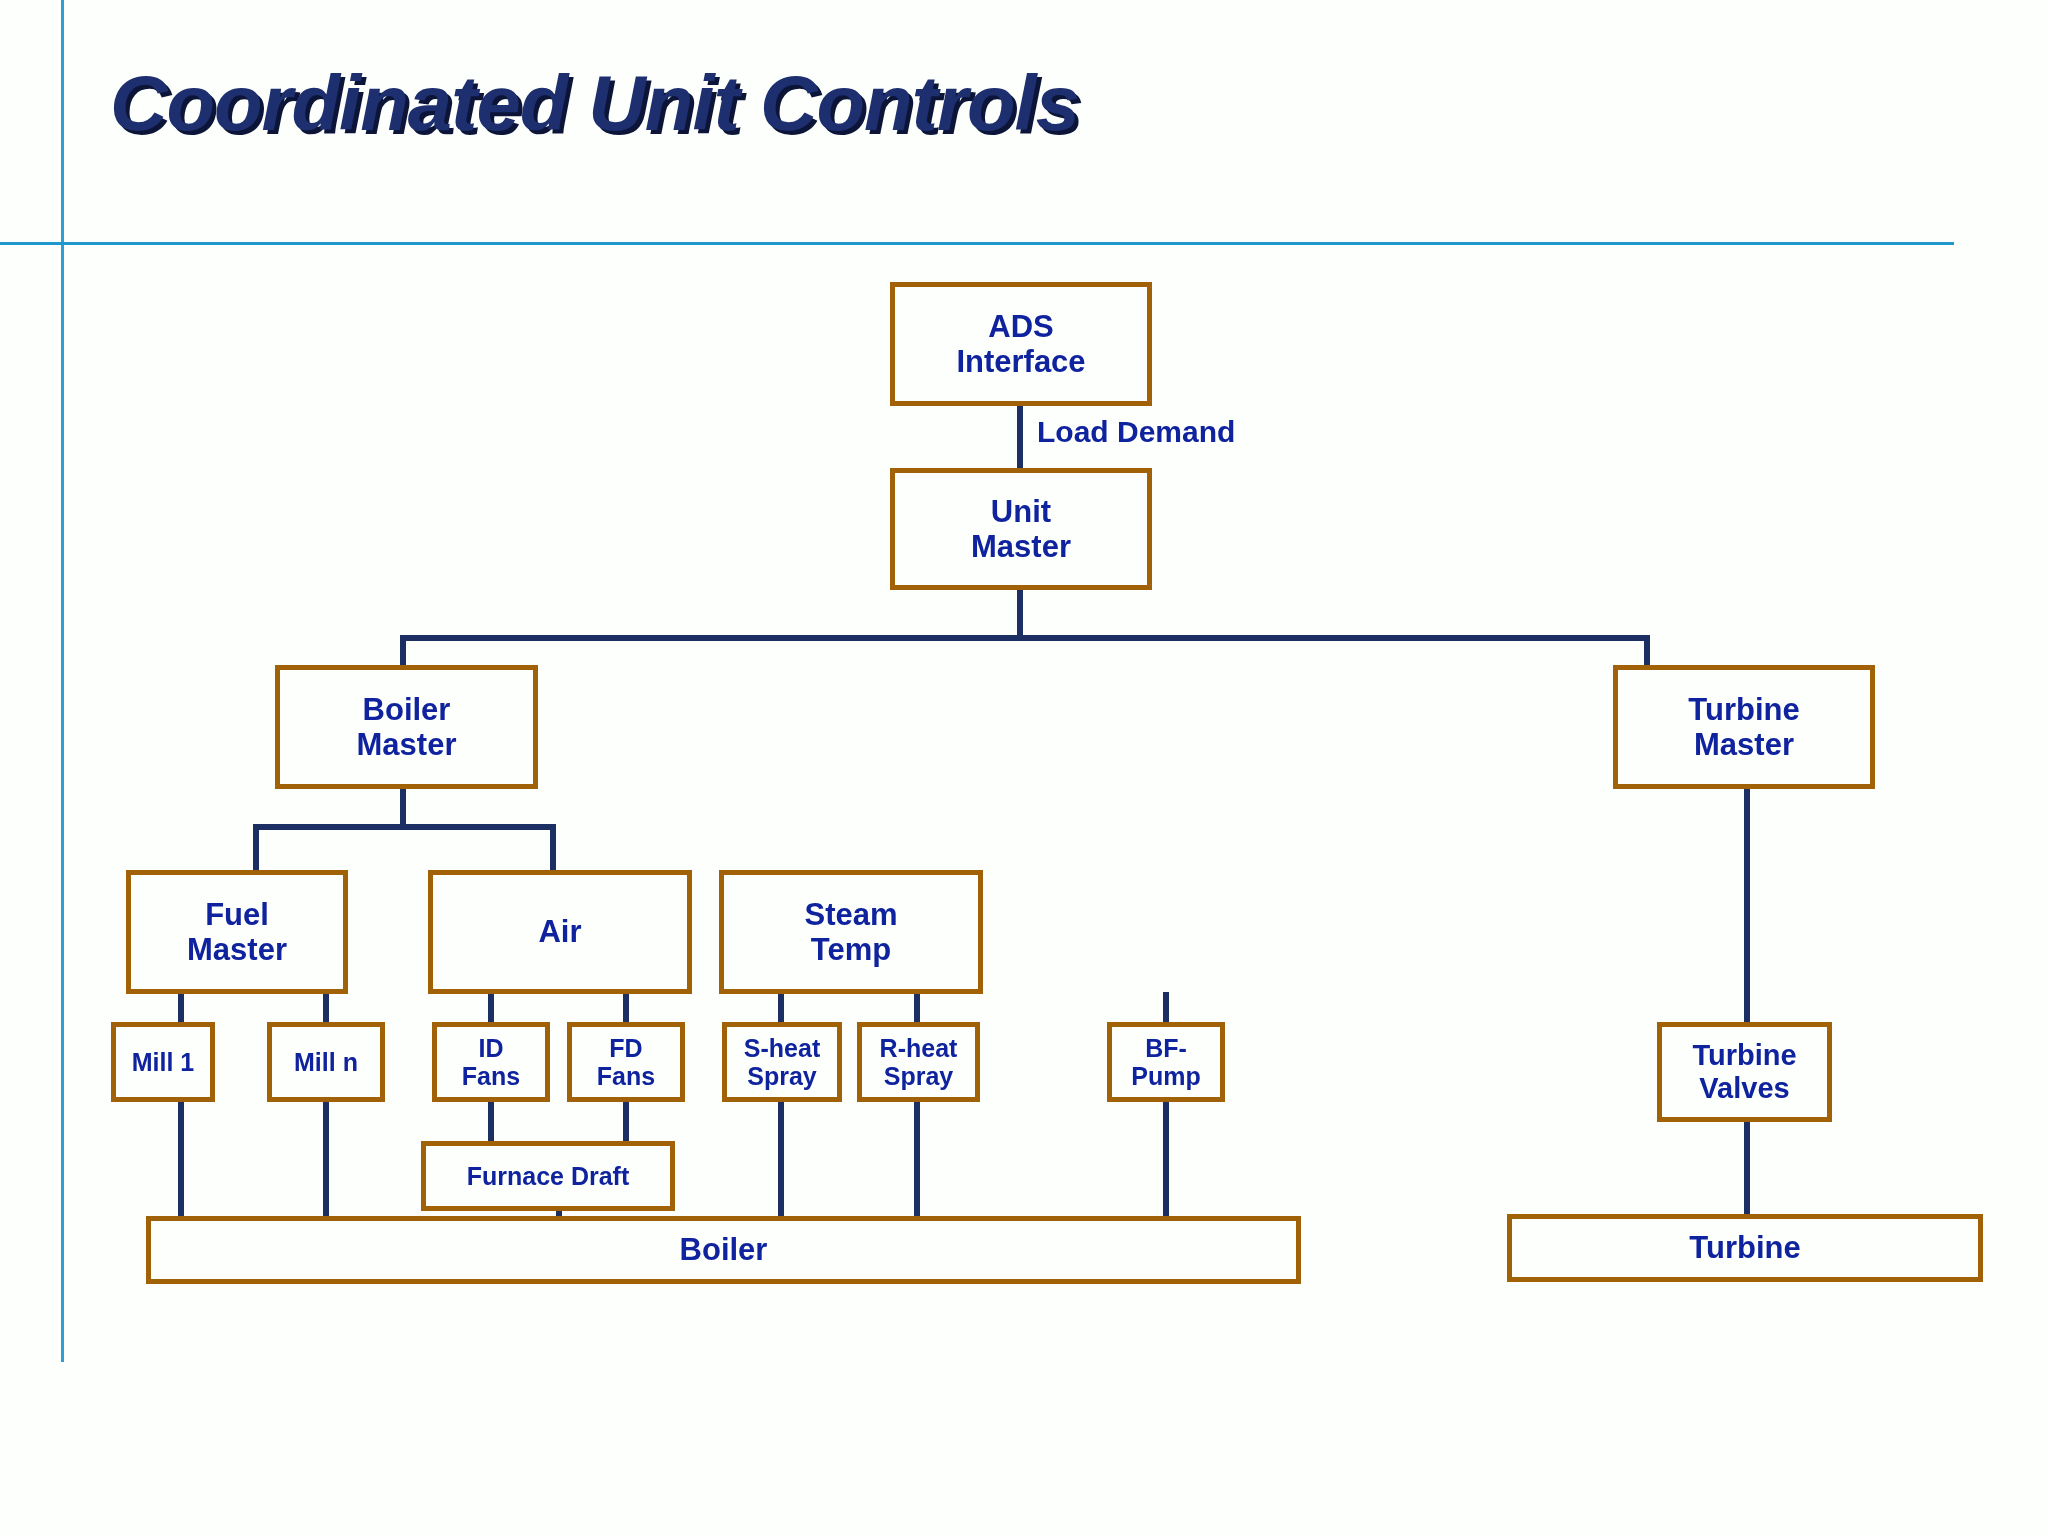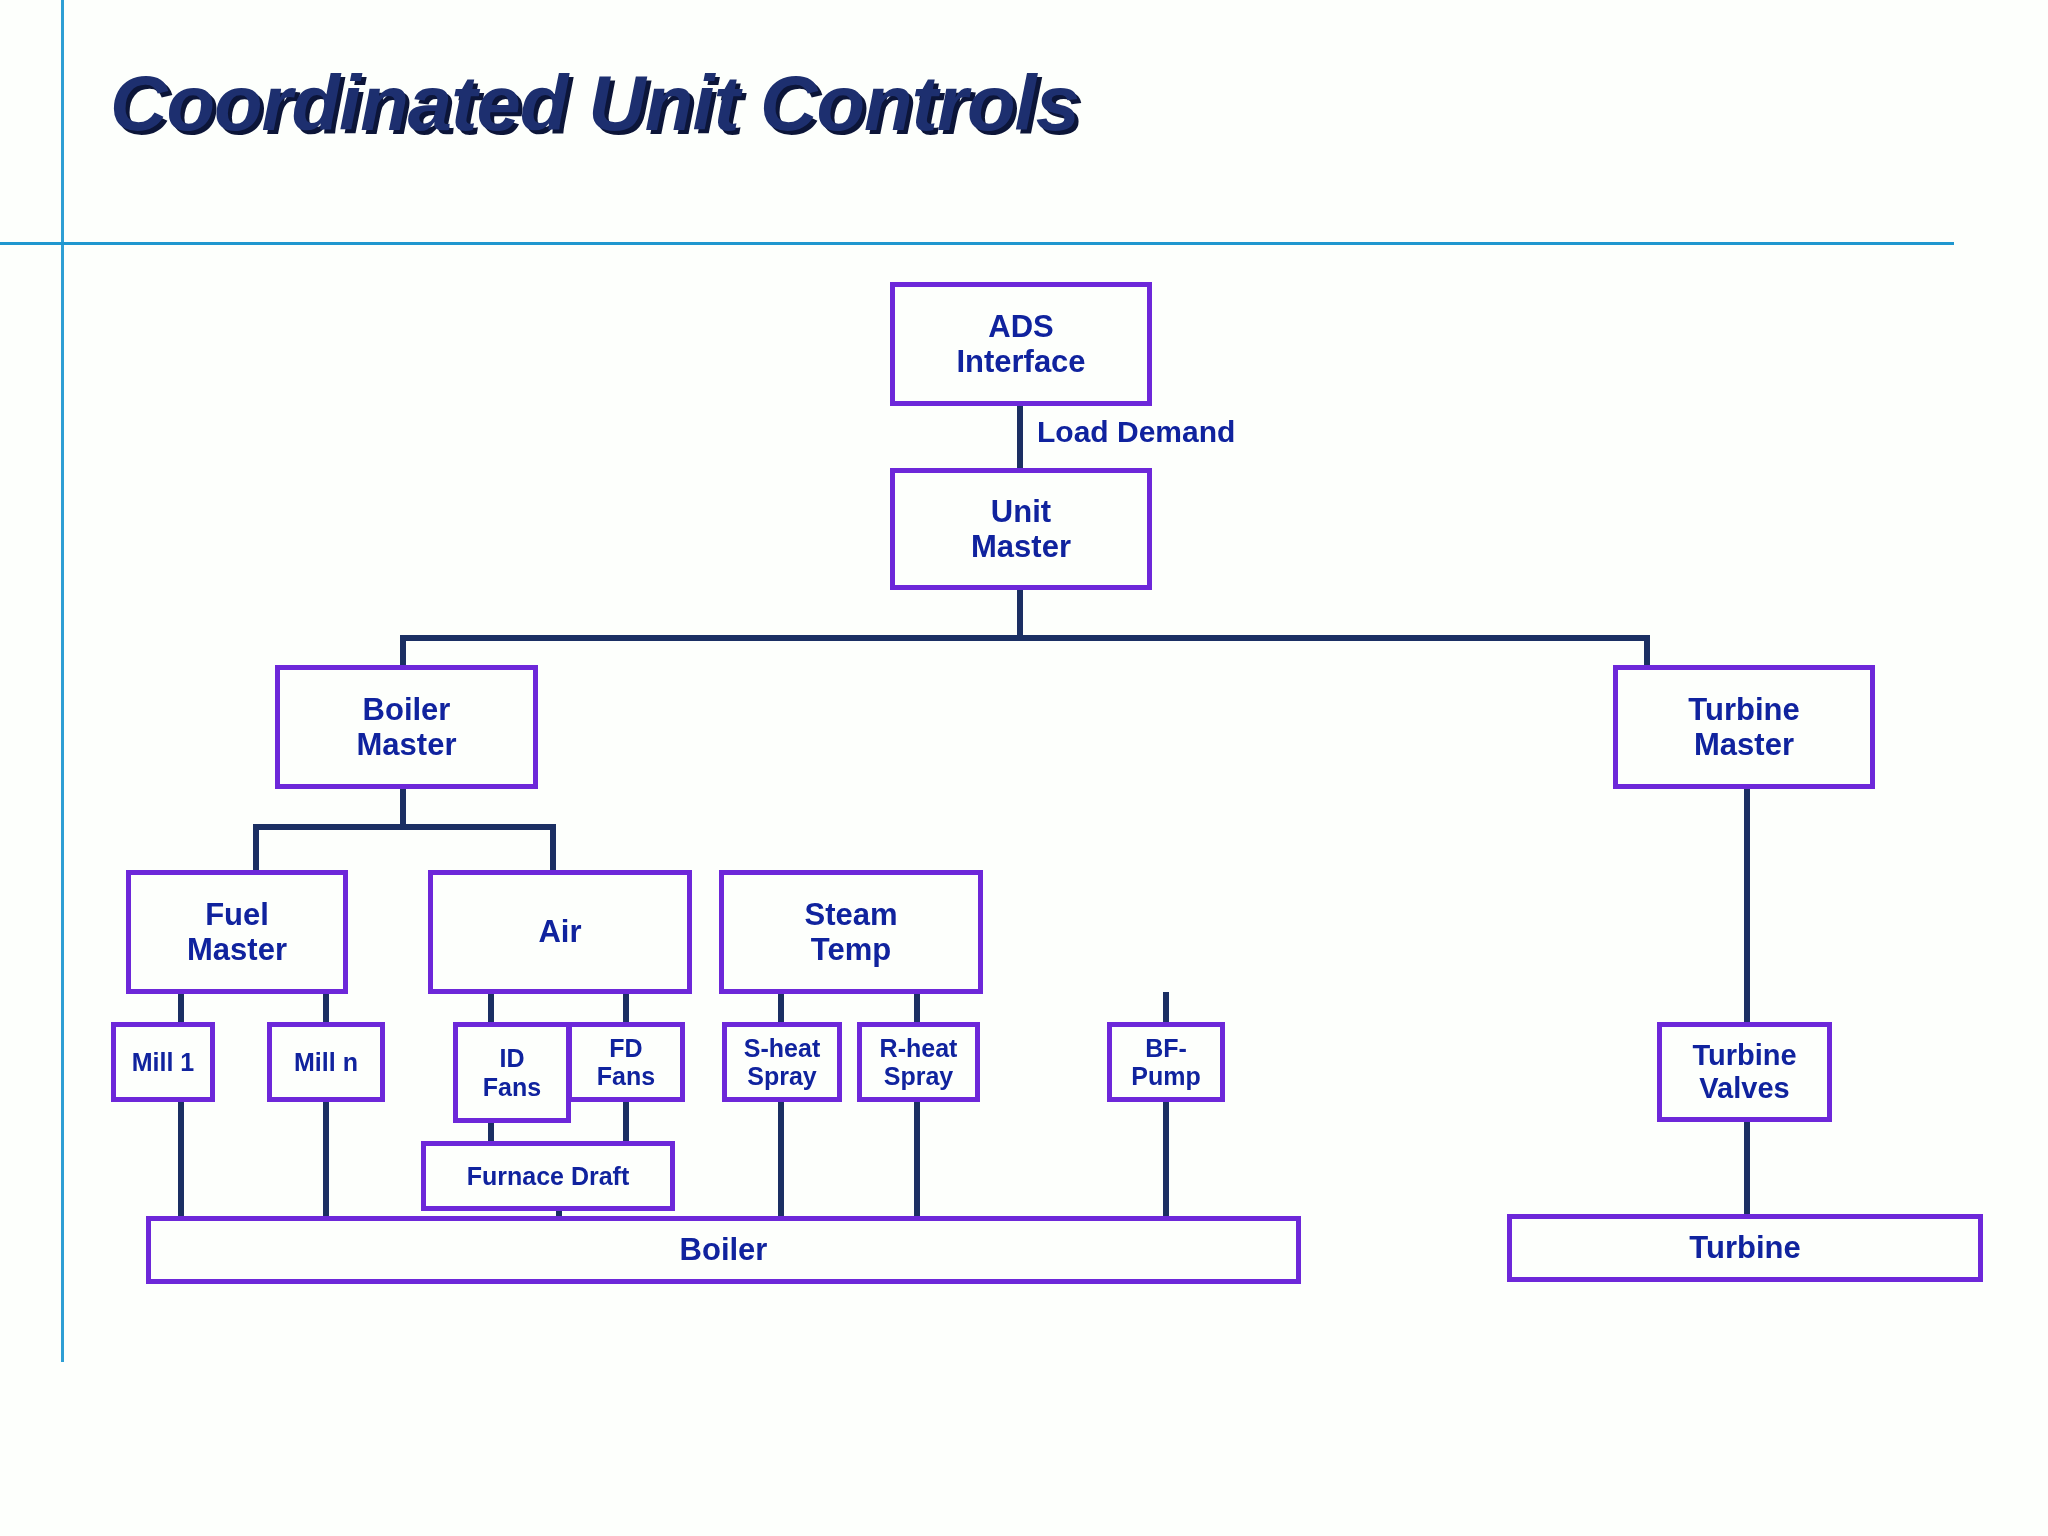--- a/index.html
+++ b/index.html
@@ -50,21 +50,21 @@
     white-space: nowrap;
     text-shadow: 4px 4px 0 #0c1538;
     transform: scaleX(1.02);
     transform-origin: left top;
   }
 
   
   .node {
     position: absolute;
     box-sizing: border-box;
-    border: 5px solid #6d28d9;
+    border: 5px solid #a16207;
     background: #fdfffc;
     display: flex;
     align-items: center;
     justify-content: center;
     text-align: center;
     color: #10239e;
     font-weight: bold;
     line-height: 1.14;
     white-space: pre-line;
   }
@@ -213,21 +213,21 @@
   <div class="node n-lg" style="left:719px; top:870px; width:264px; height:124px;">Steam
 Temp</div>
 
   <div class="node n-lg" style="left:428px; top:870px; width:264px; height:124px;">Air</div>
 
 
   <div class="node n-sm" style="left:111px; top:1022px; width:104px; height:80px;">Mill 1</div>
 
   <div class="node n-sm" style="left:267px; top:1022px; width:118px; height:80px;">Mill n</div>
 
-  <div class="node n-sm" style="left:453px; top:1022px; width:118px; height:101px;">ID
+  <div class="node n-sm" style="left:432px; top:1022px; width:118px; height:80px;">ID
 Fans</div>
 
   <div class="node n-sm" style="left:567px; top:1022px; width:118px; height:80px;">FD
 Fans</div>
 
   <div class="node n-sm" style="left:722px; top:1022px; width:120px; height:80px;">S-heat
 Spray</div>
 
   <div class="node n-sm" style="left:857px; top:1022px; width:123px; height:80px;">R-heat
 Spray</div>

